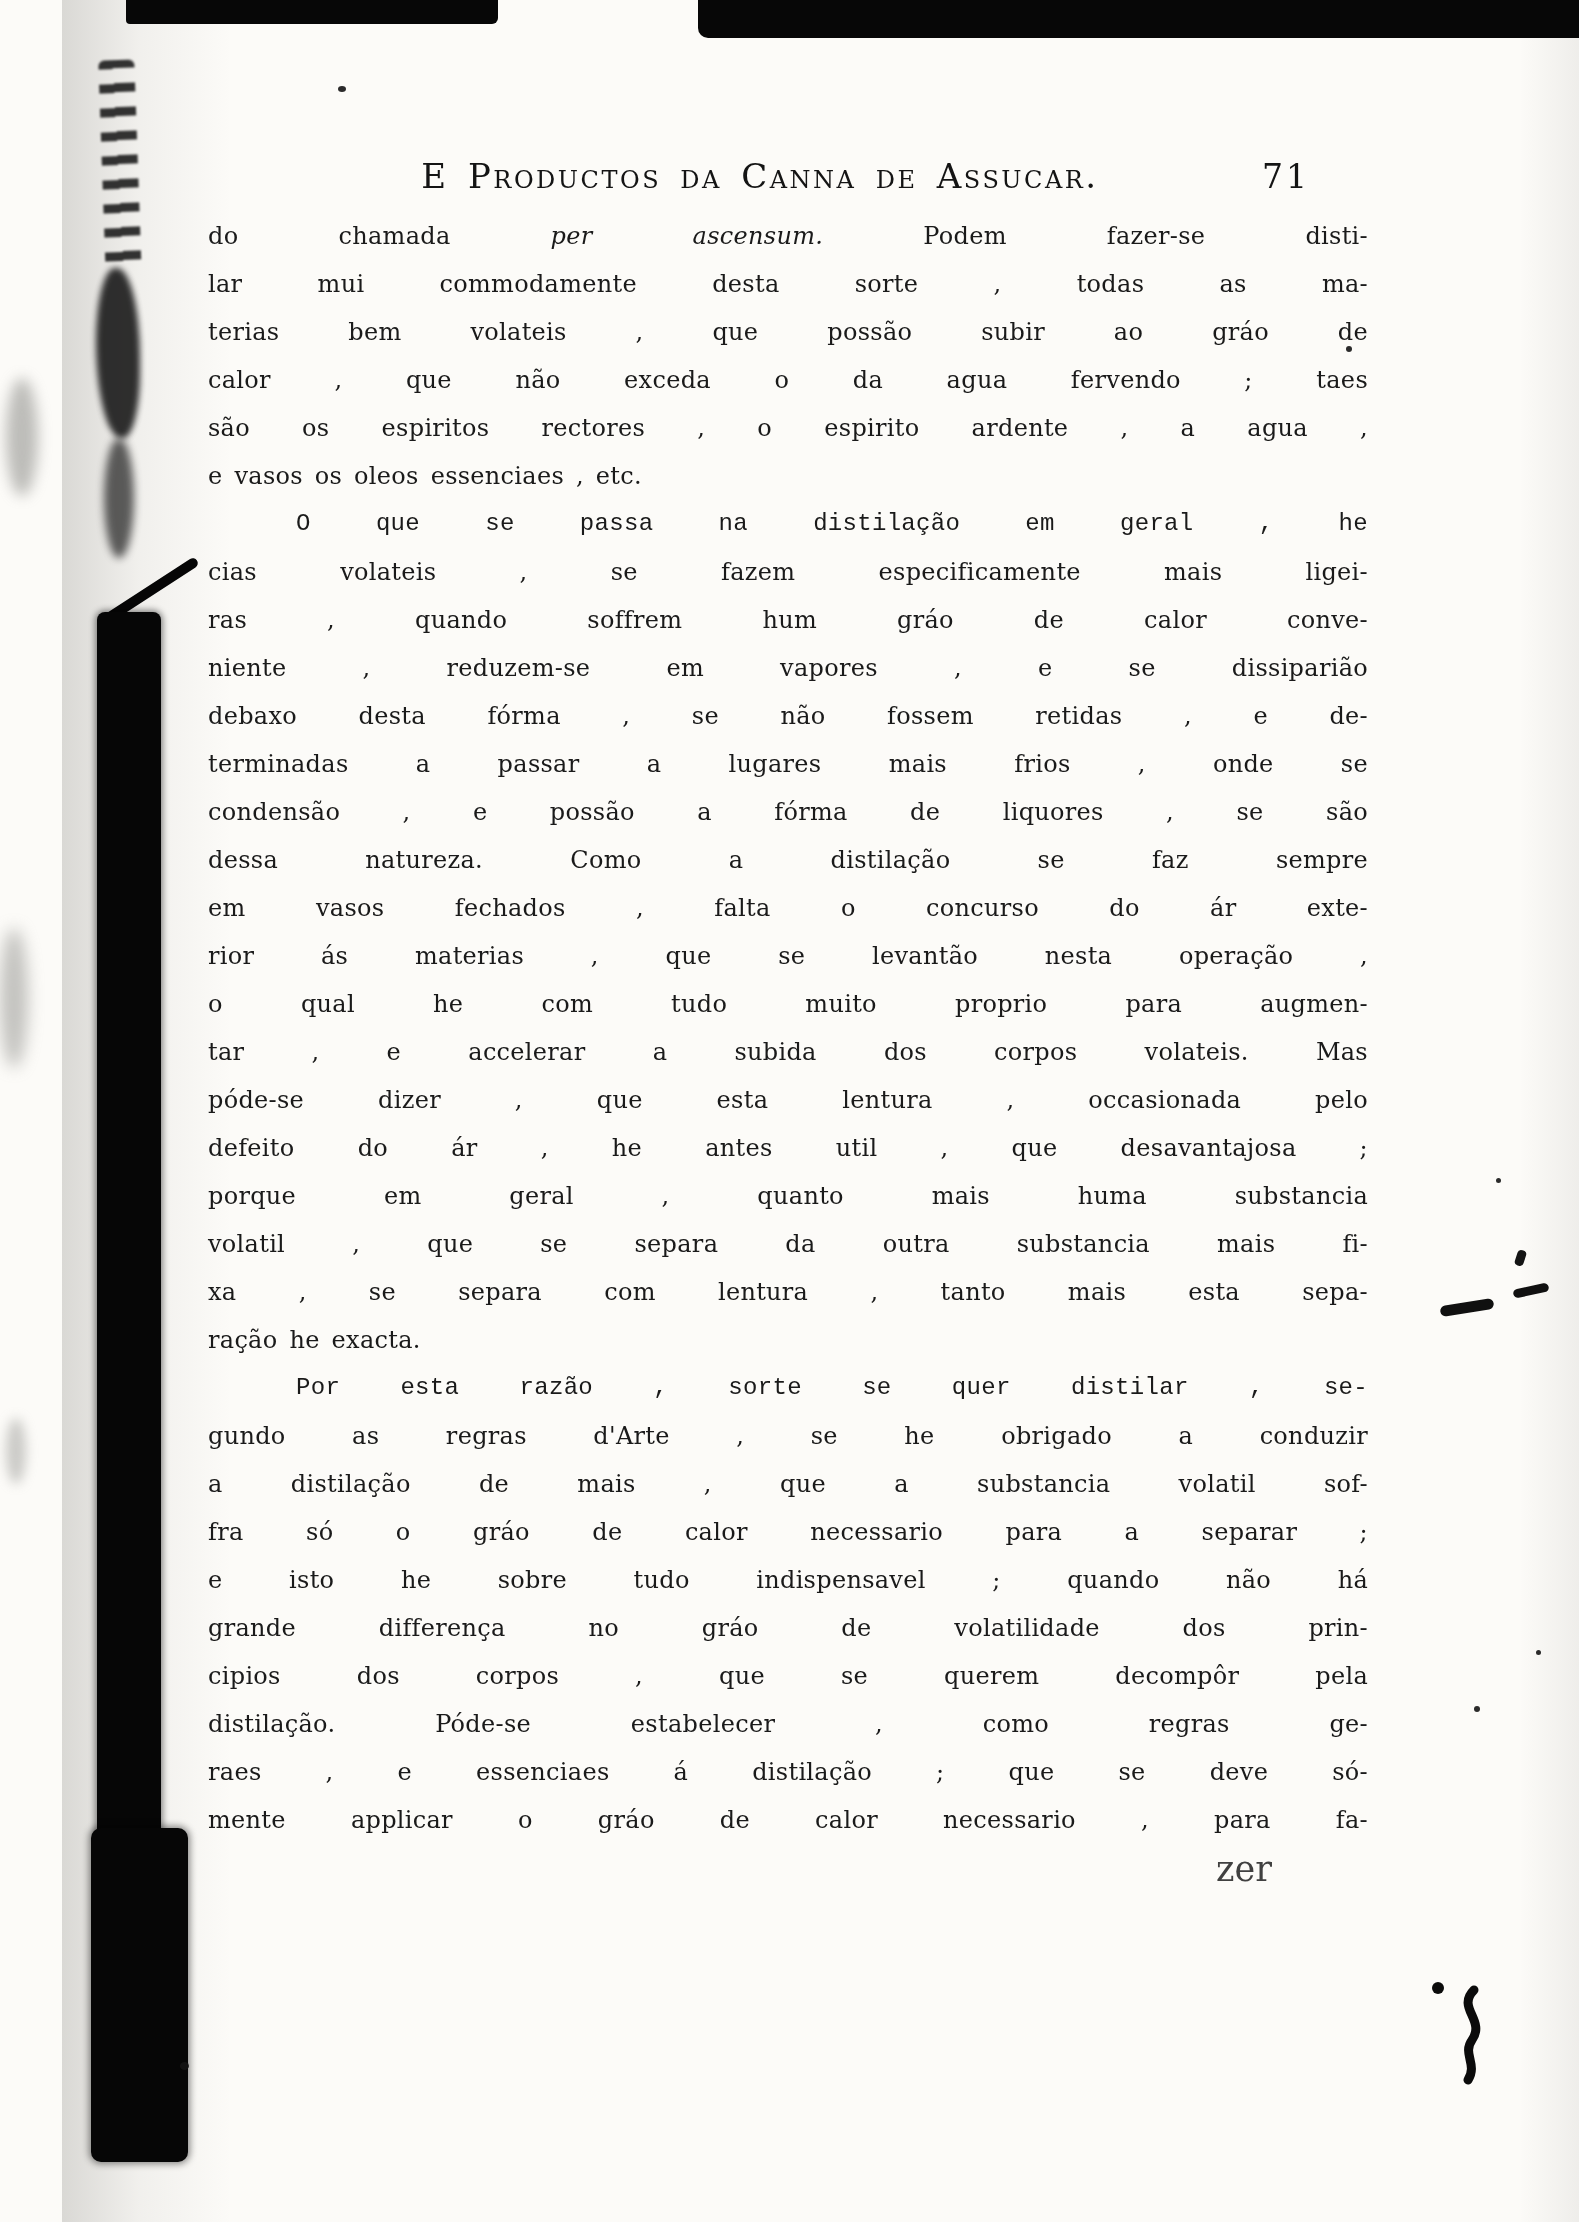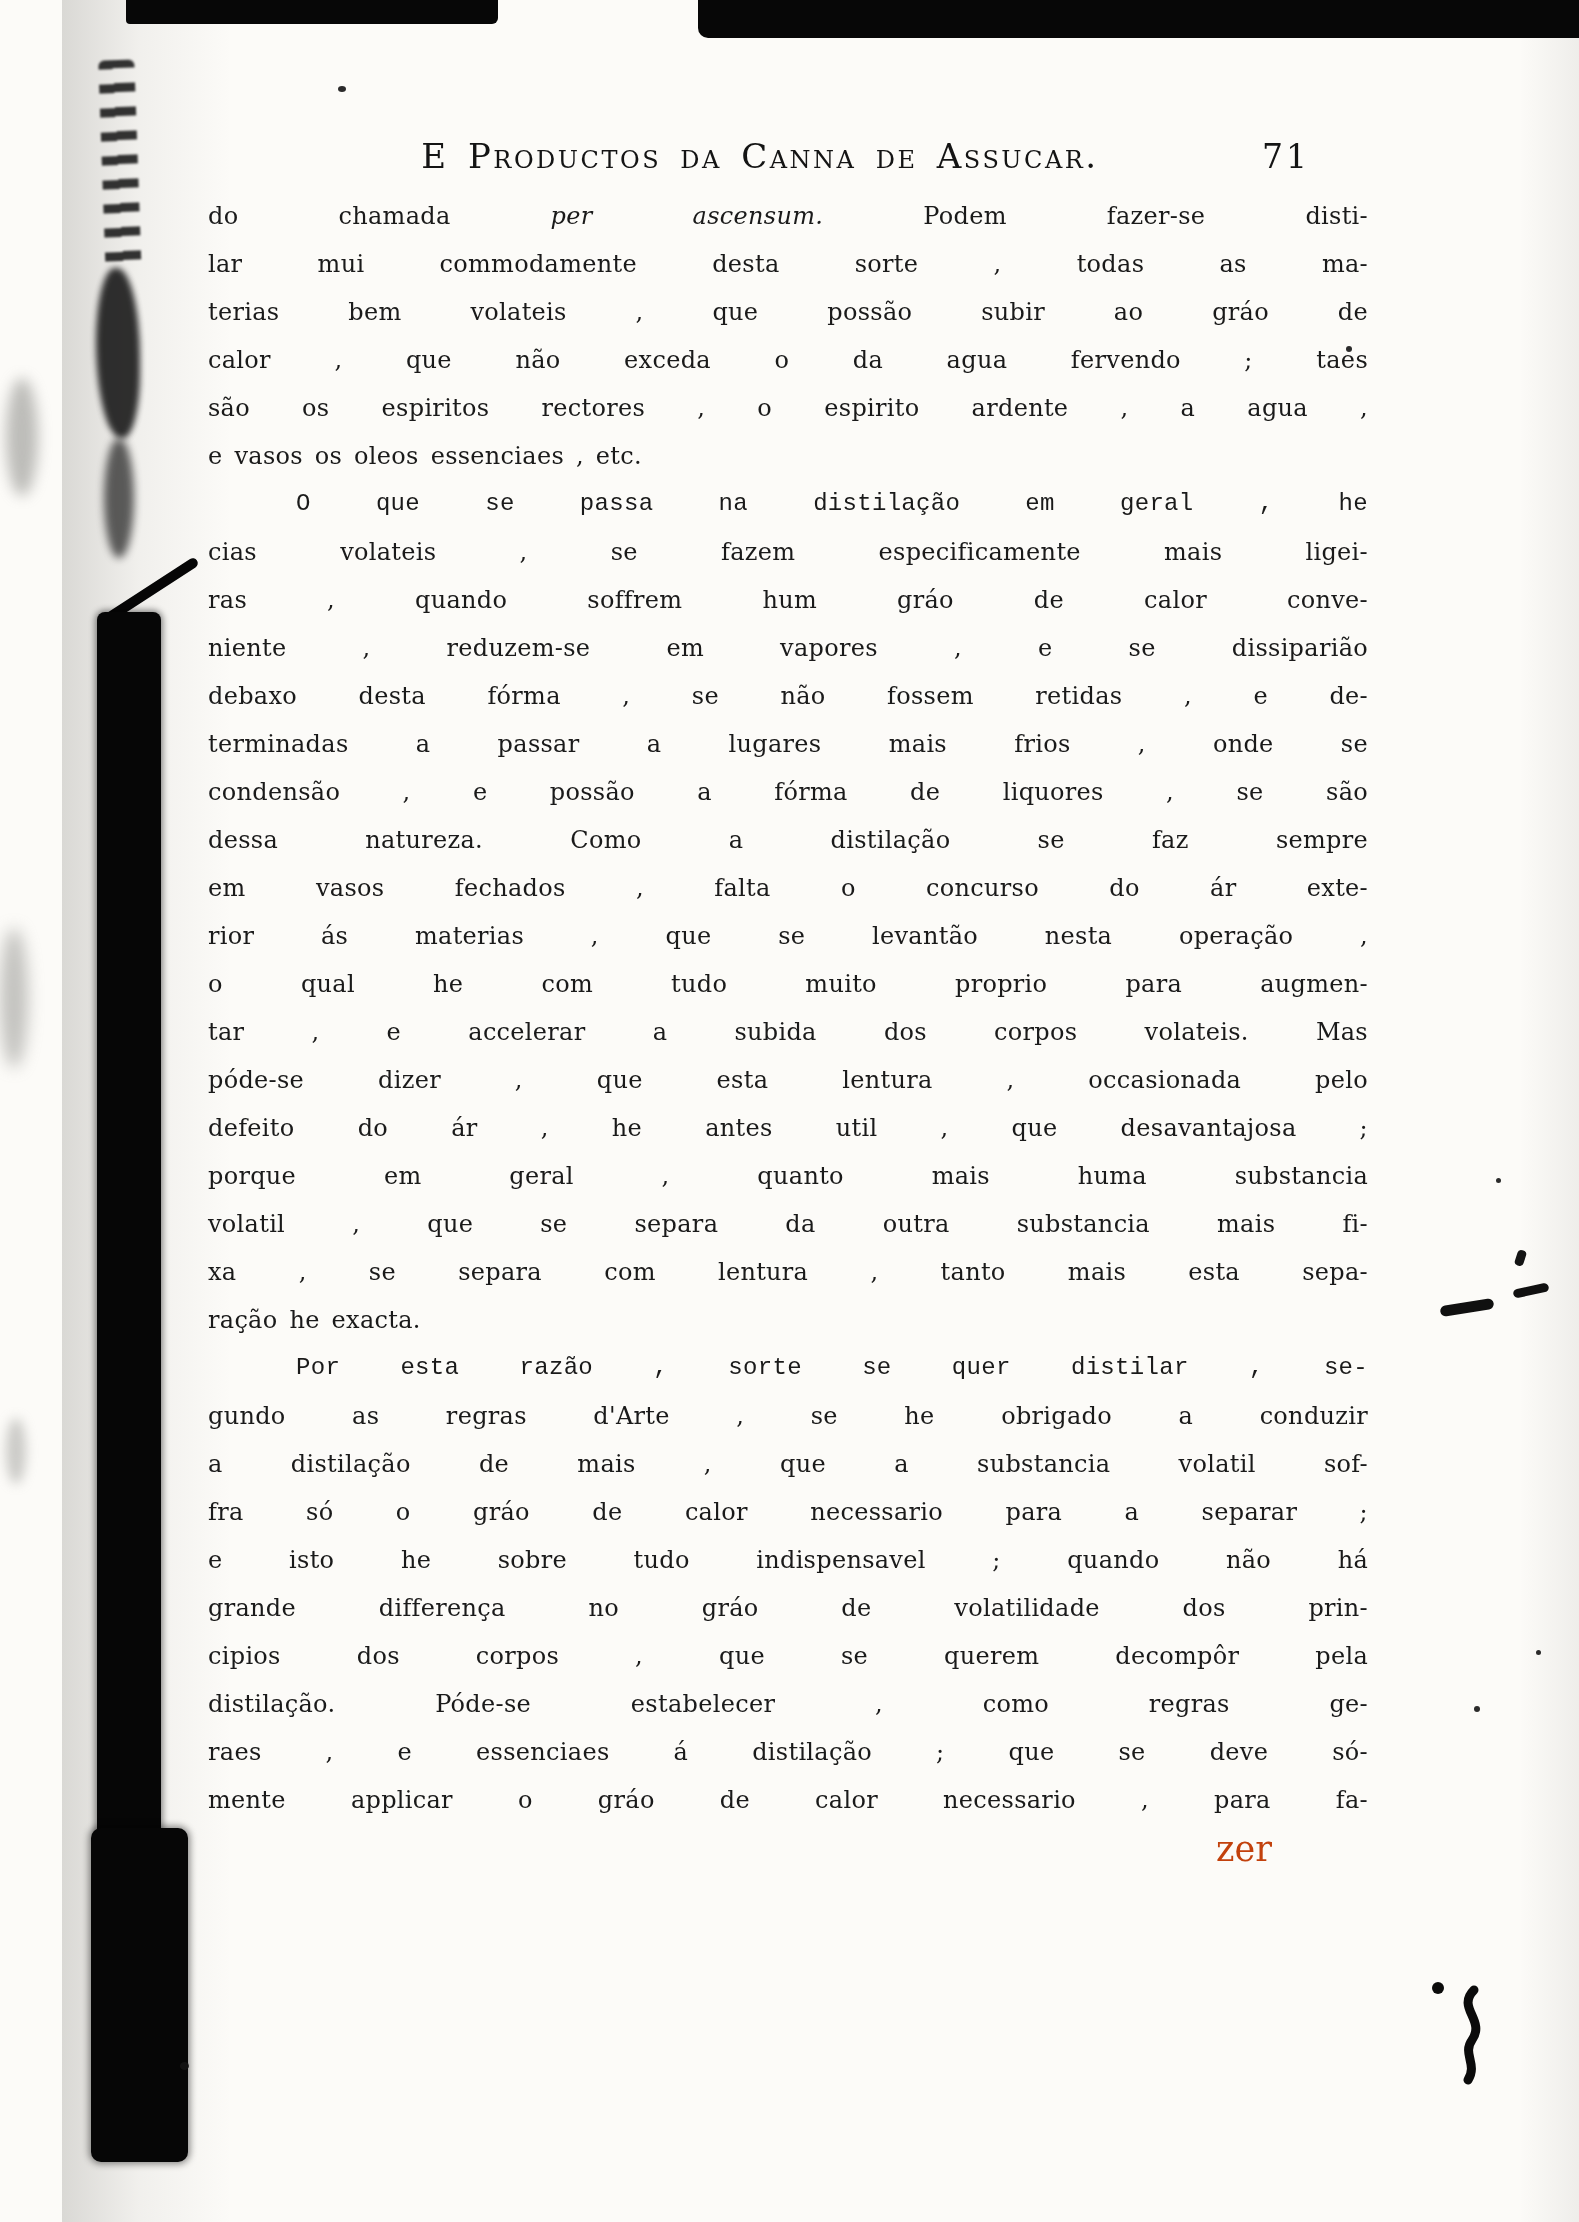--- a/index.html
+++ b/index.html
@@ -26,21 +26,21 @@
   .right-shade {
     position: absolute;
     right: 0; top: 0;
     width: 60px; height: 100%;
     background: linear-gradient(270deg, rgba(60,58,52,0.07), rgba(60,58,52,0));
     pointer-events: none;
   }
 
   .textblock {
     position: absolute;
-    left: 208px; top: 136px;
+    left: 208px; top: 156px;
     width: 1160px;
     color: #1a1a1a;
   }
   .header {
     display: flex;
     align-items: baseline;
     font-variant: small-caps;
     font-size: 34px;
     letter-spacing: 2.5px;
     word-spacing: 6px;
@@ -60,21 +60,21 @@
     white-space: normal;
   }
   .line.nojust { text-align-last: left; }
   .line.indent { text-indent: 88px; font-family: Liberation Mono, monospace; }
   .it { font-style: italic; }
   .catchword {
     font-size: 35px;
     line-height: 50px;
     text-align: right;
     padding-right: 96px;
-    color: #c2410c;
+    color: #404040;
   }
 
   
   .art { position: absolute; pointer-events: none; }
   .bar-top-left   { left: 126px; top: 0; width: 372px; height: 24px; background: #070707; border-radius: 0 0 6px 4px; }
   .bar-top-right  { left: 698px; top: 0; width: 881px; height: 38px; background: #070707; border-radius: 0 0 0 10px; }
   .comb-marks {
     left: 102px; top: 60px; width: 36px; height: 215px;
     background: repeating-linear-gradient(178deg, #121212 0 9px, rgba(0,0,0,0) 9px 24px);
     filter: blur(1px);

